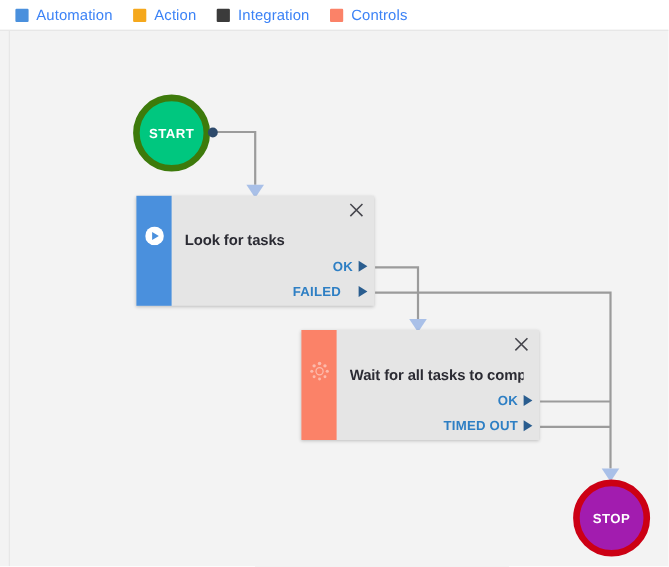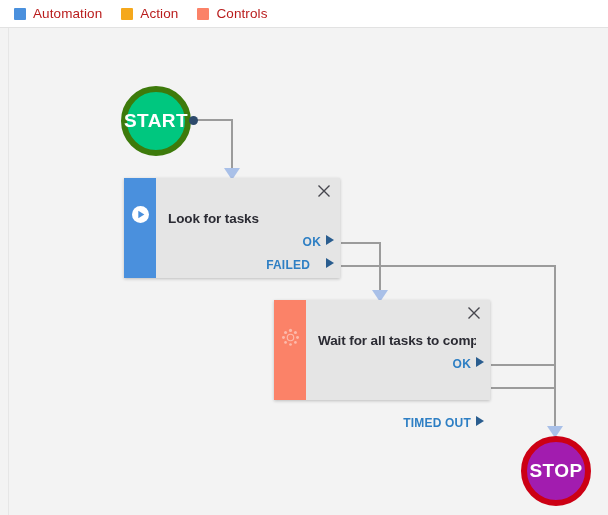--- a/index.html
+++ b/index.html
@@ -35,21 +35,21 @@
     margin-right: 19px;
   }
   .legend-swatch {
     width: 12px; height: 12px;
     margin-right: 7px;
     border-radius: 1px;
     flex: none;
   }
   .legend-label {
     font-size: 13.5px;
-    color: #b91c1c;
+    color: #3b82f6;
     white-space: nowrap;
     letter-spacing: .1px;
   }
   #legend-divider {
     position: absolute;
     left: 0; top: 27px;
     width: 608px;
     height: 1px;
     background: #e2e2e2;
     z-index: 6;
@@ -87,21 +87,21 @@
     box-sizing: border-box;
     display: flex;
     align-items: center;
     justify-content: center;
     z-index: 4;
     cursor: pointer;
   }
   .terminator-label {
     color: #ffffff;
     font-weight: bold;
-    font-size: 19px;
+    font-size: 12px;
     letter-spacing: .4px;
     user-select: none;
   }
   #node-start {
     left: 121px; top: 86px;
     width: 70px; height: 70px;
     background: #00c77f;
     border: 6px solid #3d7a0b;
   }
   #start-port {
@@ -158,21 +158,21 @@
     font-weight: bold;
     color: #2b2b33;
     white-space: nowrap;
     overflow: hidden;
     letter-spacing: -.1px;
   }
   .port {
     position: absolute;
     right: 6px;
     display: flex;
-    align-items: flex-start;
+    align-items: center;
     cursor: pointer;
   }
   .port-label {
     font-size: 12px;
     font-weight: bold;
     color: #2e7fc4;
     letter-spacing: .2px;
     white-space: nowrap;
   }
   .port-arrow {
@@ -190,39 +190,43 @@
   #card-look .card-bar { background: #4a90dd; }
   #card-look .port-ok   { top: 57px; }
   #card-look .port-fail { top: 80px; gap: 11px; }
 
   #card-wait {
     left: 274px; top: 300px;
     width: 216px; height: 100px;
   }
   #card-wait .card-bar { background: #fb8268; }
   #card-wait .port-ok    { top: 57px; }
-  #card-wait .port-timed { top: 80px; margin-top: 36px; }
+  #card-wait .port-timed { top: 80px; }
 </style>
 </head>
 <body>
 
 <div id="app">
 
   <div id="legend">
 
     <div class="legend-item">
       <span class="legend-swatch" style="background:#4a90dd"></span>
       <span class="legend-label">Automation</span>
     </div>
 
     <div class="legend-item">
       <span class="legend-swatch" style="background:#f5a81c"></span>
       <span class="legend-label">Action</span>
     </div>
 
+    <div class="legend-item">
+      <span class="legend-swatch" style="background:#3b3b3b"></span>
+      <span class="legend-label">Integration</span>
+    </div>
 
     <div class="legend-item">
       <span class="legend-swatch" style="background:#fb8268"></span>
       <span class="legend-label">Controls</span>
     </div>
 
   </div>
   <div id="legend-divider"></div>
 
   <div id="canvas">

